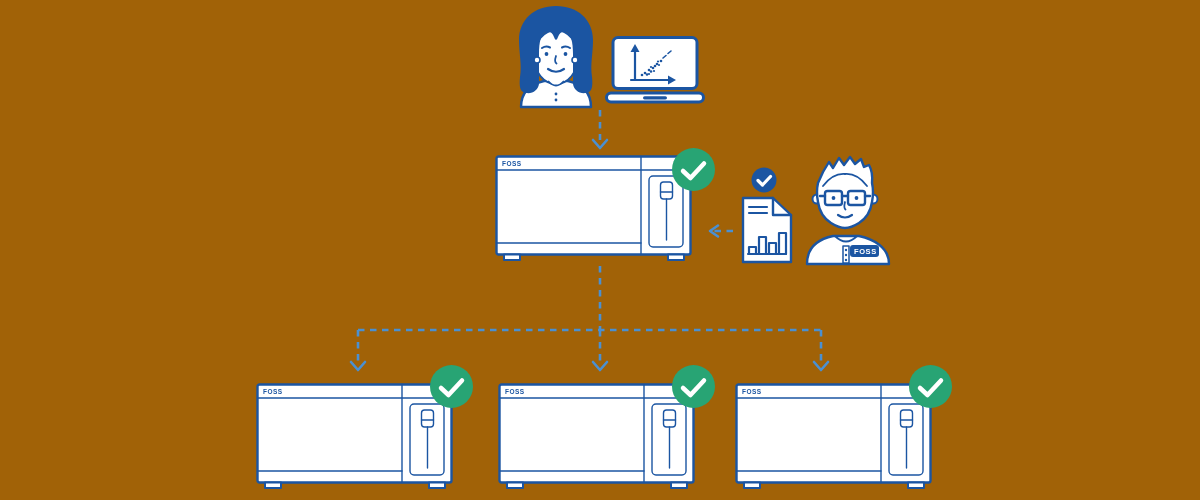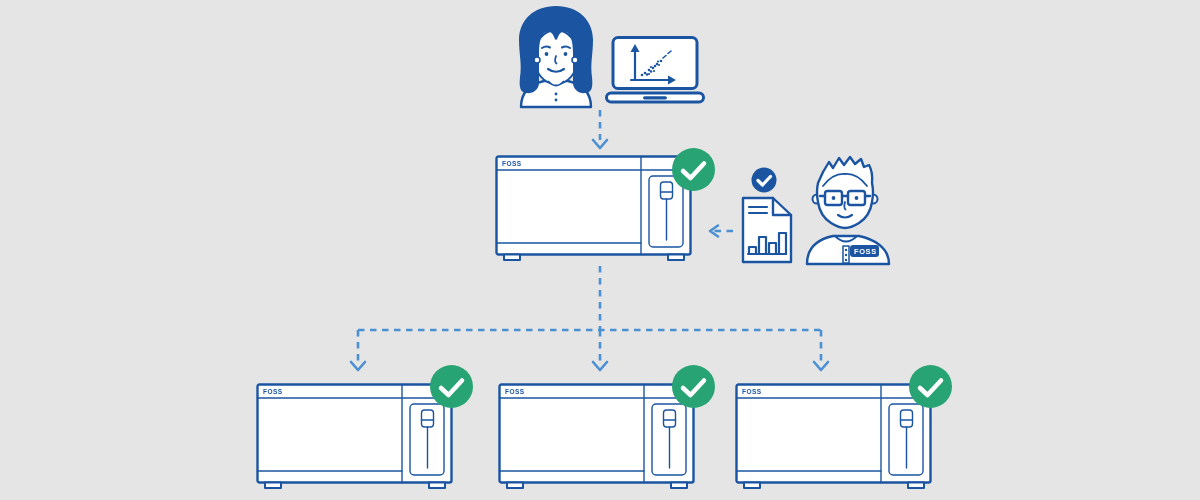--- a/index.html
+++ b/index.html
@@ -1,17 +1,17 @@
 <!DOCTYPE html>
 <html><head>
 <meta charset="utf-8">
 <style>
   html,body{margin:0;padding:0;background:#ffffff;}
   .stage{
-    position:relative;width:1200px;height:500px;background:#e5e5e5;
+    position:relative;width:1200px;height:500px;background:#a16207;
     font-family:"Liberation Sans",sans-serif;overflow:hidden;
   }
   .abs{position:absolute;}
   svg{display:block;overflow:visible;}
   .ln{stroke:#1b55a2;fill:none;stroke-linecap:round;stroke-linejoin:round;}
   .fw{fill:#ffffff;stroke:#1b55a2;stroke-linejoin:round;}
   .fp{fill:#1b55a2;stroke:none;}
   .dash{stroke:#4a90d2;stroke-width:2.6;fill:none;stroke-dasharray:6.5 5.5;stroke-linecap:butt;}
   .chev{stroke:#4a90d2;stroke-width:2.6;fill:none;stroke-linecap:round;stroke-linejoin:round;}
   .brandtxt{font-family:"Liberation Sans",sans-serif;font-weight:bold;font-size:6.5px;fill:#1b55a2;letter-spacing:.5px;}

